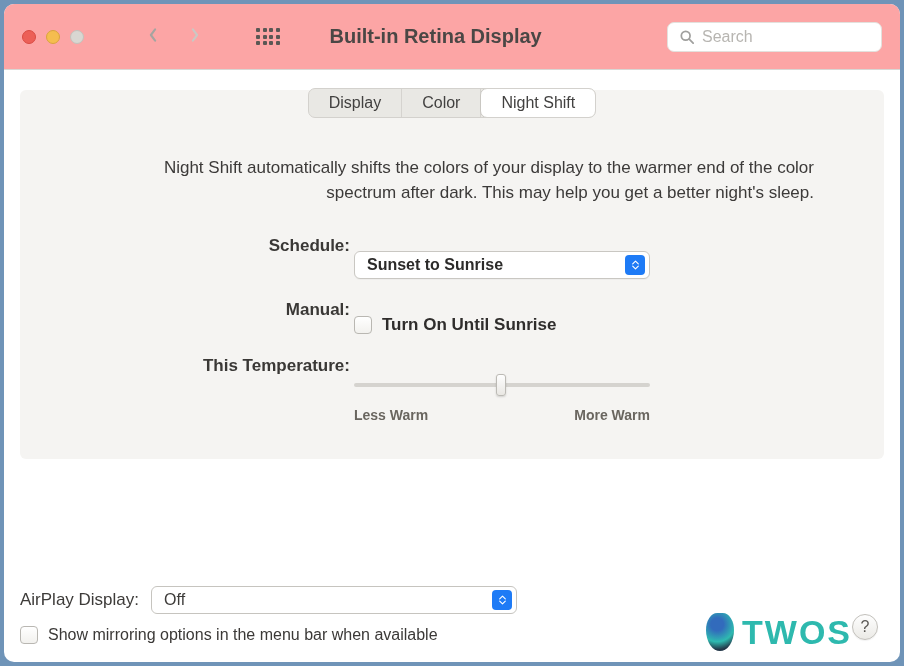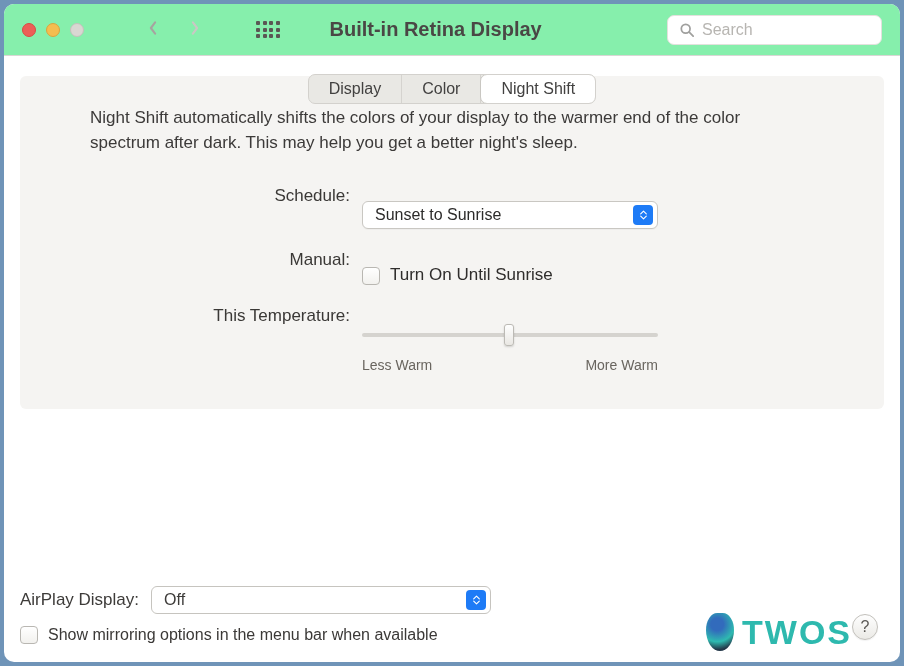--- a/index.html
+++ b/index.html
@@ -14,27 +14,27 @@
       width: 896px;
       height: 658px;
       background: #ffffff;
       border-radius: 10px;
       overflow: hidden;
       position: relative;
     }
 
     
     .toolbar {
-      height: 52px;
+      height: 66px;
       display: flex;
       align-items: center;
       padding: 0 18px;
       gap: 36px;
       border-bottom: 1px solid #d9d7d4;
-      background: #86efac;
+      background: #fca5a5;
     }
     .traffic-lights {
       display: flex;
       gap: 10px;
     }
     .tl {
       width: 14px;
       height: 14px;
       border-radius: 50%;
     }
@@ -123,39 +123,41 @@
     .seg-item:last-child { border-right: none; }
     .seg-item.selected {
       background: #ffffff;
       border: 1px solid #c9c7c2;
       border-radius: 7px;
       margin: -1px;
       font-weight: 500;
     }
 
     .description {
-      text-align: left;
+      margin-top: 36px;
+      text-align: right;
       color: #3c3a39;
       font-size: 17px;
       line-height: 1.45;
       padding: 0 10px;
     }
 
     
     .form {
       margin-top: 28px;
       display: flex;
       flex-direction: column;
       gap: 18px;
       padding: 0 60px;
     }
     .row {
       display: flex;
       align-items: flex-start;
-      gap: 12px;
+      gap: 4px;
+      font-weight: bold;
     }
     .label {
       width: 210px;
       text-align: right;
       color: #3a3836;
       font-size: 17px;
       padding-top: 3px;
     }
     .control {
       flex: 1;
@@ -192,21 +194,21 @@
       gap: 0;
     }
     .chev-up, .chev-down {
       width: 7px;
       height: 5px;
     }
 
     
     .check-row {
       display: flex;
-      align-items: flex-end;
+      align-items: center;
       gap: 10px;
       color: #2f2d2c;
       font-size: 17px;
     }
     .checkbox {
       width: 18px;
       height: 18px;
       border: 1px solid #b9b7b2;
       border-radius: 4px;
       background: linear-gradient(#fff, #f2f1ee);
@@ -264,21 +266,21 @@
       font-size: 17px;
       color: #3d3b39;
     }
     .airplay-select {
       display: flex;
       align-items: center;
       background: #ffffff;
       border: 1px solid #c6c4bf;
       border-radius: 6px;
       padding: 3px 4px 3px 12px;
-      width: 340px;
+      width: 366px;
       font-size: 16px;
     }
     .mirror-row {
       display: flex;
       align-items: center;
       gap: 10px;
       font-size: 16px;
       color: #3b3937;
     }
 

